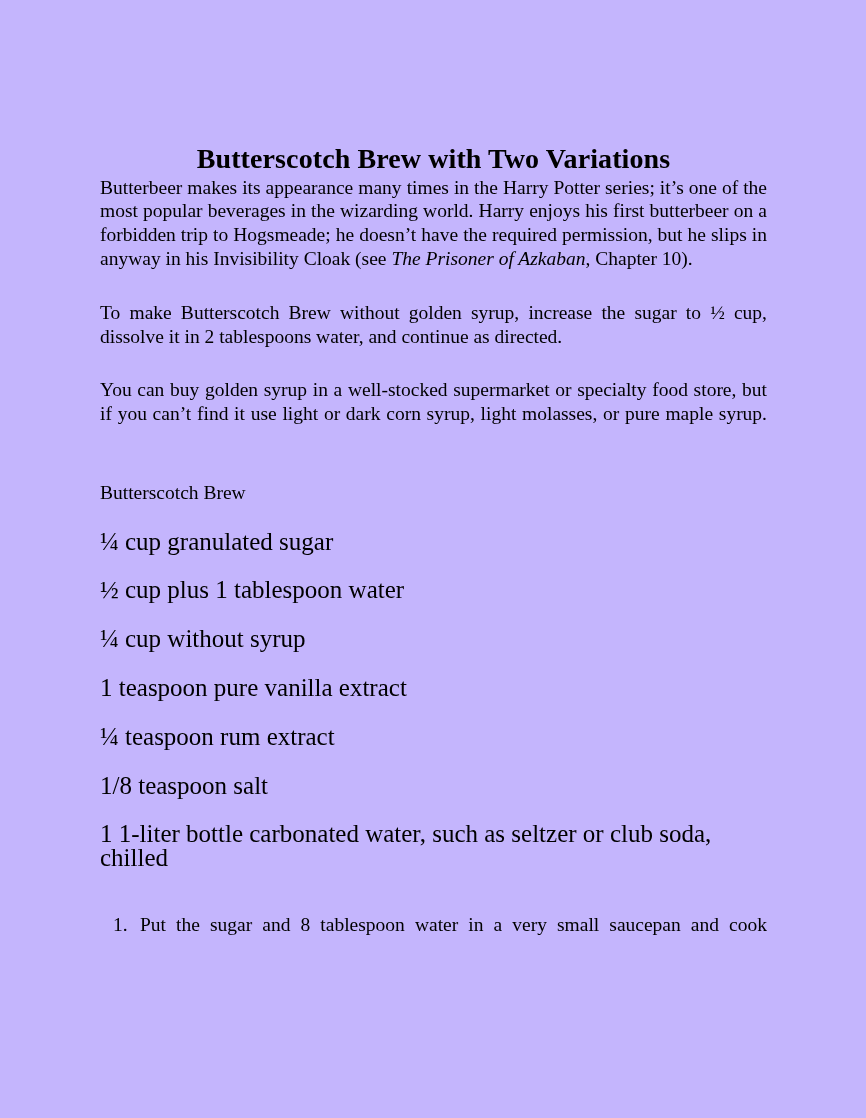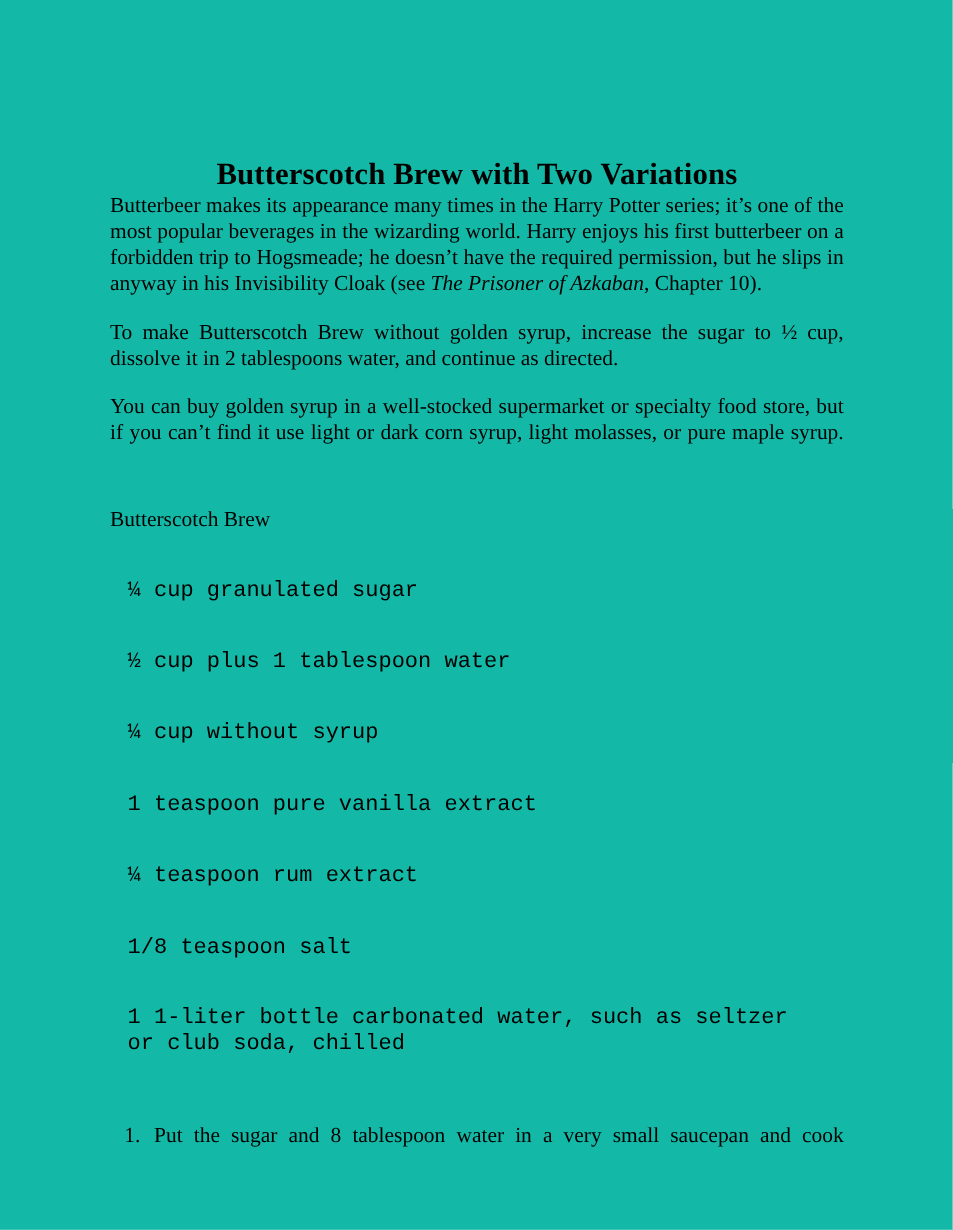--- a/index.html
+++ b/index.html
@@ -16,21 +16,21 @@
     color: #000000;
     -webkit-font-smoothing: antialiased;
   }
 
   .page {
     position: absolute;
     left: 0;
     top: 0;
     width: 866px;
     height: 1118px;
-    background: #14b8a6;
+    background: #c4b5fd;
   }
 
   .content {
     position: absolute;
     left: 100px;
     top: 0;
     width: 667px;
   }
 
   .doc-title {
@@ -45,46 +45,45 @@
 
   .body-para {
     font-size: 19.5px;
     line-height: 23.8px;
     text-align: justify;
     text-justify: inter-word;
     margin: 0;
   }
 
   .para-gap-first { }
-  .para-gap { margin-top: 20px; }
+  .para-gap { margin-top: 30px; }
 
   .para-last-ragged {
     text-align: justify;
     font-family: Liberation Serif, serif;
   }
   .para-last-ragged:after {
     content: "";
     display: inline-block;
     width: 100%;
   }
 
   .section-heading {
     font-size: 19.5px;
     font-weight: normal;
     margin: 0;
     padding-top: 31px;
     line-height: 23.8px;
   }
 
   .ingredient {
-    font-size: 20px;
+    font-size: 25px;
     line-height: 23.8px;
-    margin: 16px;
+    margin: 0;
     padding-top: 25px;
-    font-family: Liberation Mono, monospace;
   }
 
   .steps {
     margin: 0;
     padding: 0;
     list-style: none;
   }
 
   .step-item {
     position: relative;

